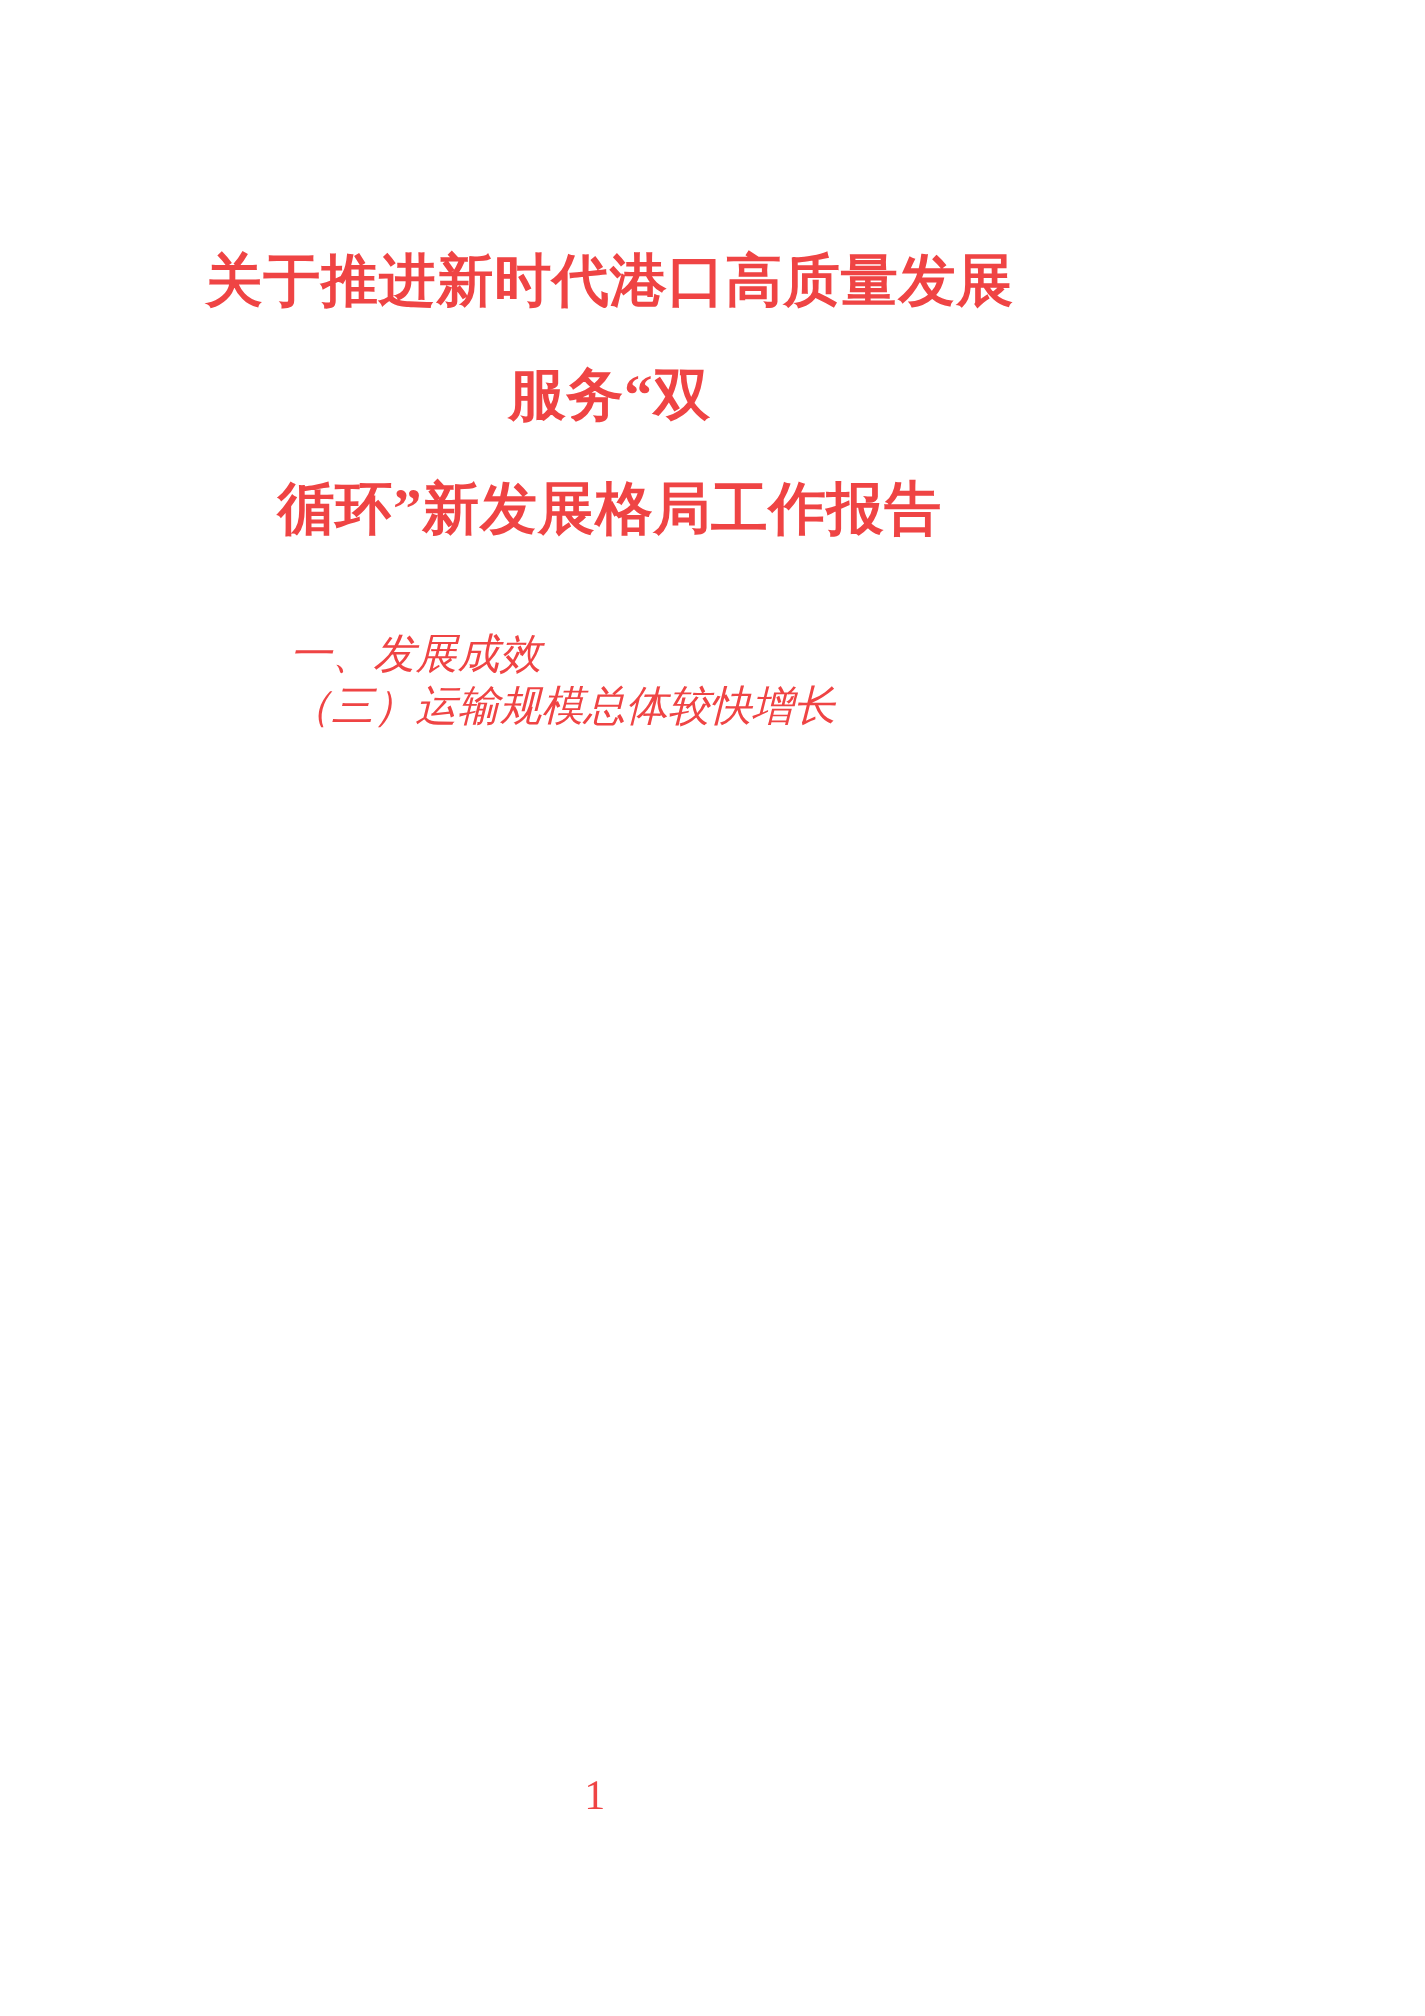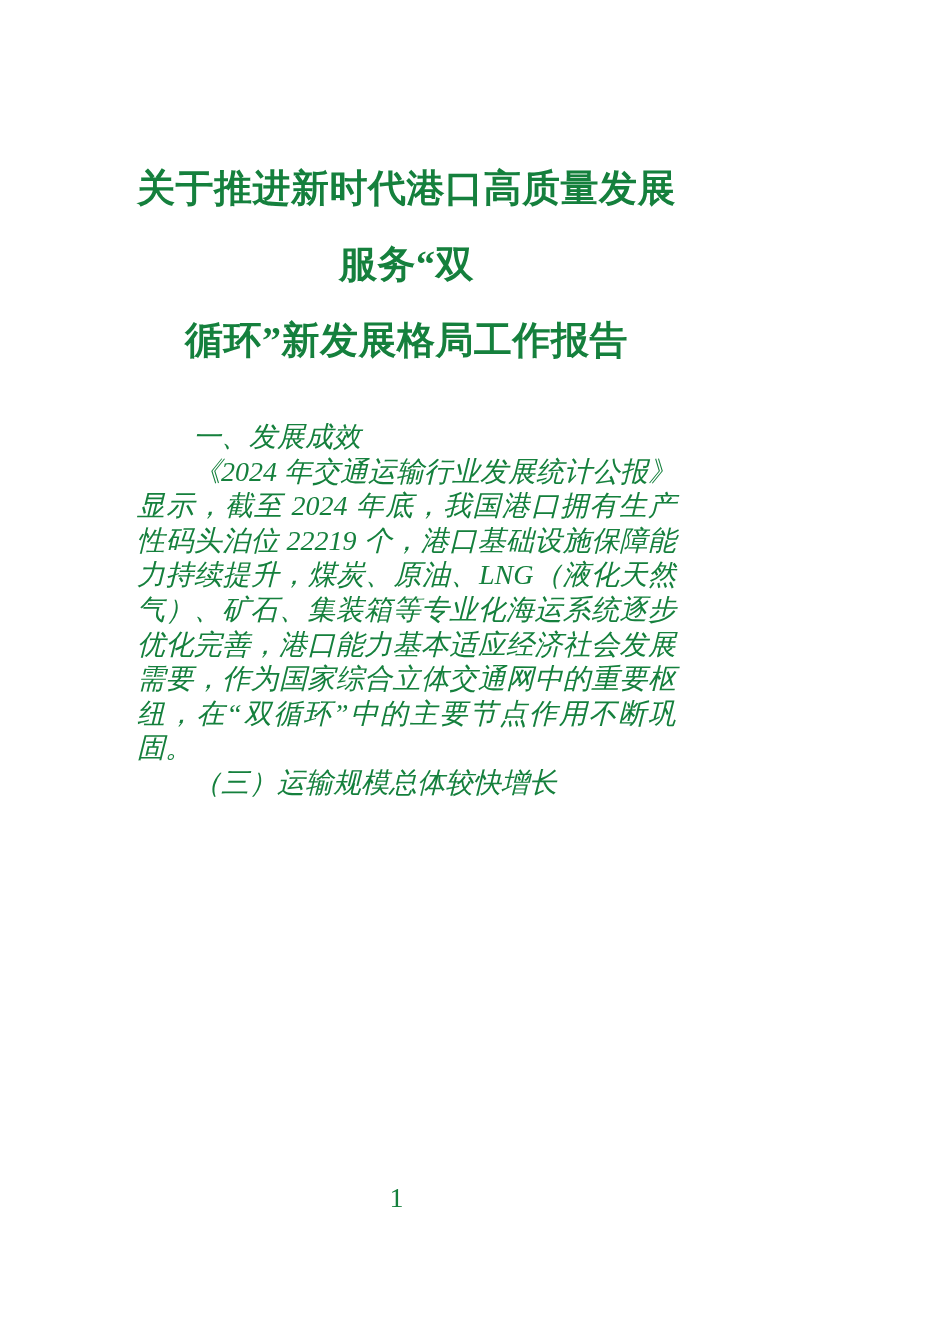--- a/index.html
+++ b/index.html
@@ -5,21 +5,21 @@
   html, body {
     margin: 0;
     padding: 0;
     background: #ffffff;
   }
   .page {
     position: relative;
     width: 793px;
     height: 1344px;
     background: #ffffff;
-    color: #15803d;
+    color: #ef4444;
     box-sizing: border-box;
     padding: 150px 117px 0 137px;
     overflow: hidden;
     font-family: "Liberation Serif", "DejaVu Serif", serif;
   }
   .doc-title {
     margin: 0;
     font-size: 38px;
     line-height: 76px;
     font-weight: bold;
@@ -55,19 +55,18 @@
 
 <div class="page">
 
   <h1 class="doc-title">
     <div>关于推进新时代港口高质量发展服务“双</div>
     <div>循环”新发展格局工作报告</div>
   </h1>
 
   <div class="doc-body">
     <p>一、发展成效</p>
-    <p>《2024 年交通运输行业发展统计公报》显示，截至 2024 年底，我国港口拥有生产性码头泊位 22219 个，港口基础设施保障能力持续提升，煤炭、原油、LNG（液化天然气）、矿石、集装箱等专业化海运系统逐步优化完善，港口能力基本适应经济社会发展需要，作为国家综合立体交通网中的重要枢纽，在“双循环”中的主要节点作用不断巩固。</p>
     <p>（三）运输规模总体较快增长</p>
   </div>
 
   <div class="page-footer">1</div>
 
 </div>
 
 </body></html>

